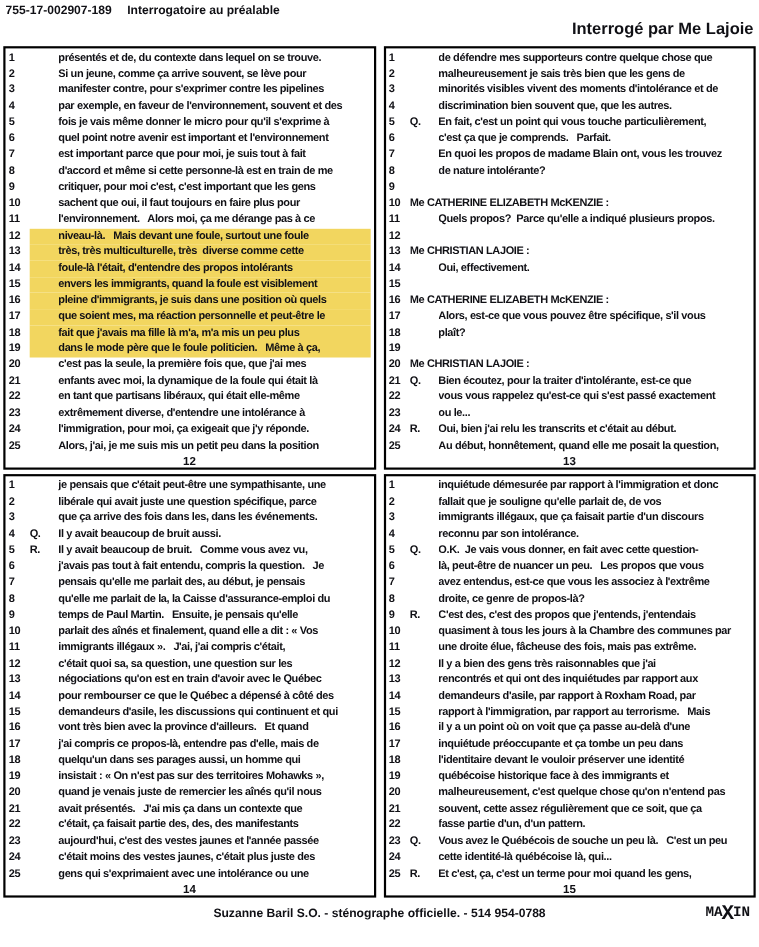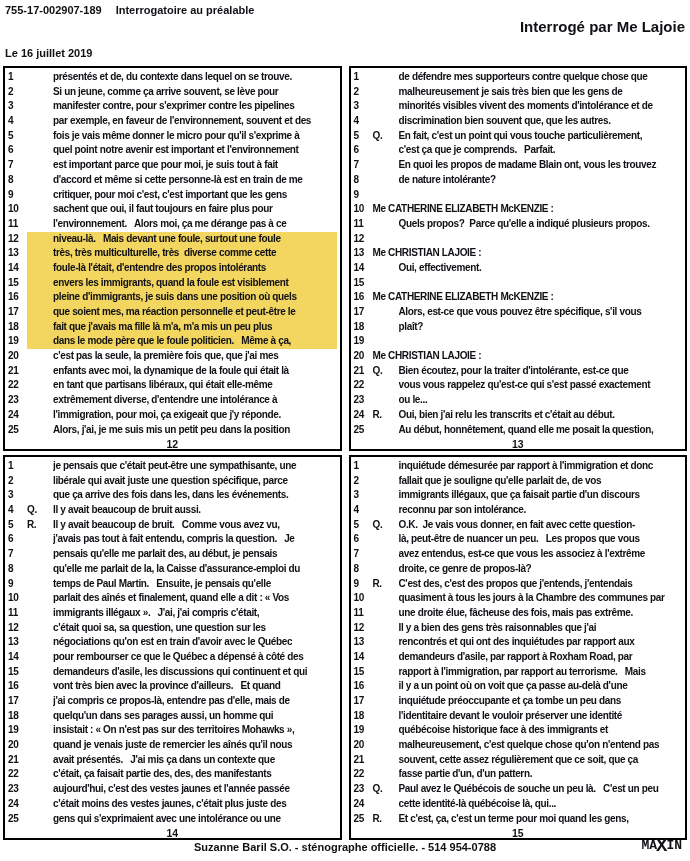--- a/index.html
+++ b/index.html
@@ -34,42 +34,41 @@
   }
   .line { display:flex; height:14.7px; line-height:14.7px; font-size:10px; letter-spacing:-0.35px; }
   .ln { width:19px; flex:none; }
   .content { flex:1; display:flex; min-width:0; padding-right:2px; }
   .content.hl { background:var(--hl, #F2D65F); }
   .mk { width:26px; flex:none; white-space:pre; }
   .tx { flex:1; white-space:pre; overflow:hidden; min-width:0; }
   .pgnum { text-align:center; font-size:10.5px; height:14px; line-height:14px; }
 
   
-  .footer { position:absolute; left:0; bottom:4px; width:690px; height:16px;padding-left:24px; }
+  .footer { position:absolute; left:0; bottom:20px; width:690px; height:16px;padding-left:24px; }
   .steno { position:absolute; left:0; width:100%; text-align:center; font-size:11px; }
   .maxin {
     position:absolute; right:8px; top:-2px;
     font-family:Liberation Mono, monospace;
     font-weight:bold; font-size:13px; letter-spacing:0;
     display:flex; line-height:1;
   }
   .maxin .bigx { font-size:19px; margin:0 -1px; line-height:0.8; }
 </style>
 </head>
 <body>
 
 <div class="doc">
 
   <div class="hdr-row1">
     <div class="hdr-left">
       <span>755-17-002907-189</span><span>Interrogatoire au préalable</span>
     </div>
   </div>
   <div class="hdr-row2">Interrogé par Me Lajoie</div>
-  <div class="hdr-date">Le 16 juillet 2019</div>
 
   <div class="pages">
     <div class="page">
         <div class="line">
           <span class="ln">1</span>
           <span class="content">
             <span class="mk"></span>
             <span class="tx">présentés et de, du contexte dans lequel on se trouve.</span>
           </span>
         </div>
@@ -747,21 +746,21 @@
           <span class="ln">22</span>
           <span class="content">
             <span class="mk"></span>
             <span class="tx">fasse partie d'un, d'un pattern.</span>
           </span>
         </div>
         <div class="line">
           <span class="ln">23</span>
           <span class="content">
             <span class="mk">Q.</span>
-            <span class="tx">Paul avez le Québécois de souche un peu là.   C'est un peu</span>
+            <span class="tx">Vous avez le Québécois de souche un peu là.   C'est un peu</span>
           </span>
         </div>
         <div class="line">
           <span class="ln">24</span>
           <span class="content">
             <span class="mk"></span>
             <span class="tx">cette identité-là québécoise là, qui...</span>
           </span>
         </div>
         <div class="line">

